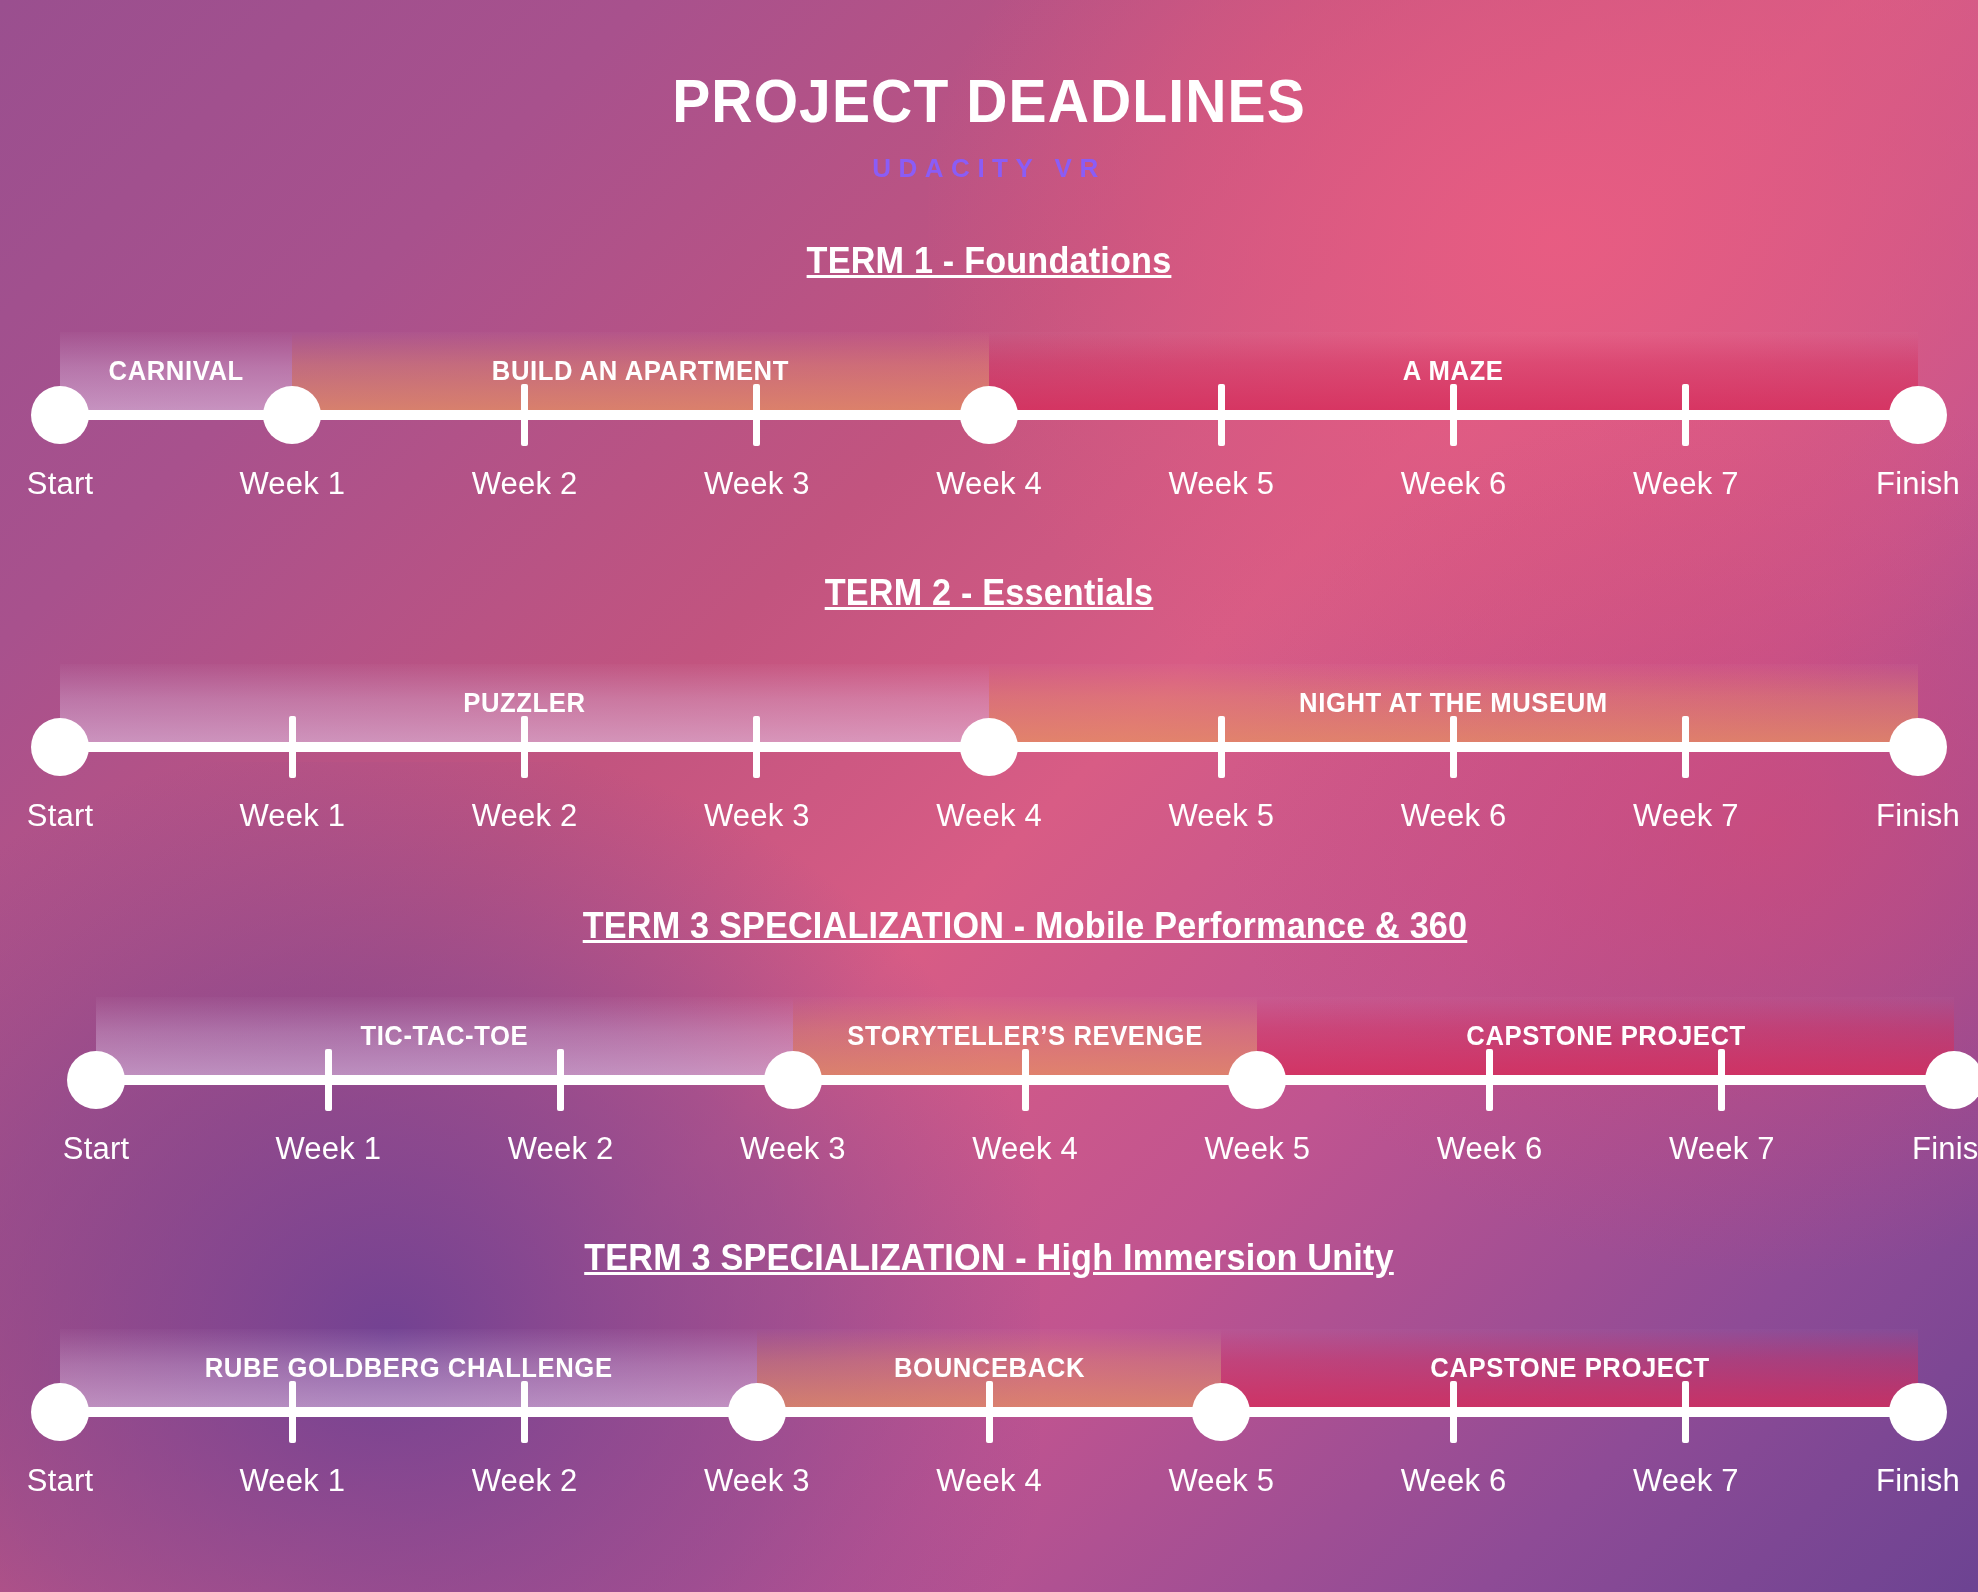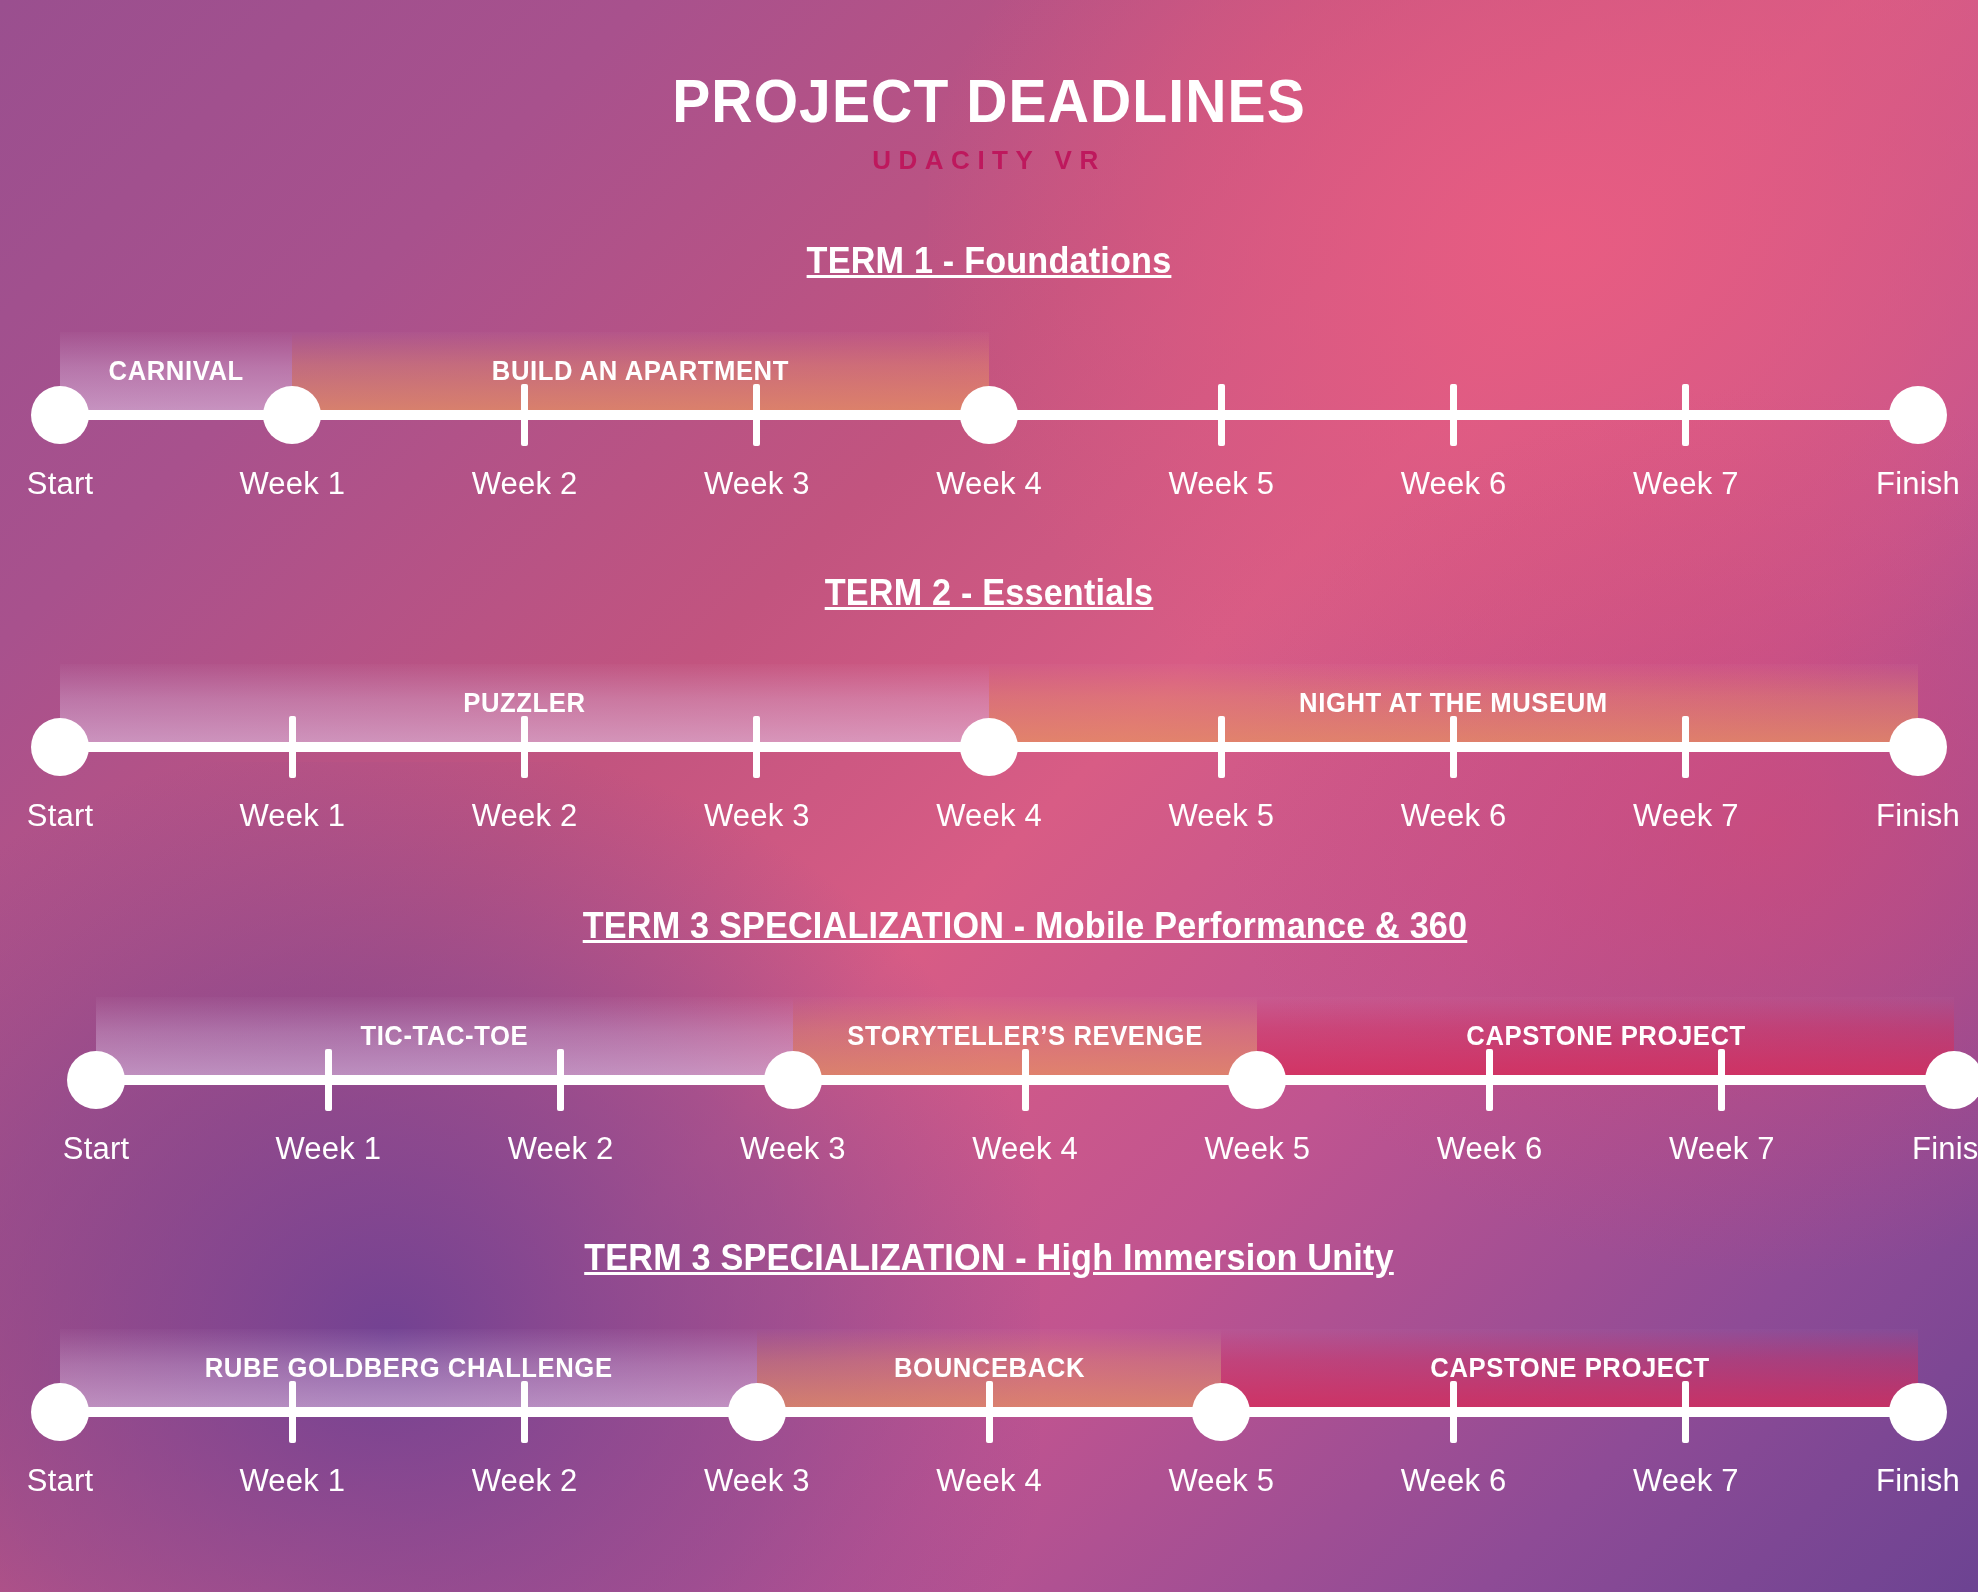--- a/index.html
+++ b/index.html
@@ -64,25 +64,25 @@
   .main-title {
     font-family: "Liberation Sans Narrow", "Liberation Sans", sans-serif;
     font-size: 62px;
     font-weight: 700;
     letter-spacing: 1.2px;
     line-height: 1.05;
     color: #ffffff;
     transform: scaleX(0.92);
   }
   .sub-title {
-    margin-top: 12px;
+    margin-top: 20px;
     font-size: 26px;
     font-weight: 700;
     letter-spacing: 7.5px;
-    color: #be185d;
+    color: #8b5cf6;
   }
 
   
   .term {
     position: absolute;
     left: 0;
     width: 100%;
     text-decoration: underline;
   }
   .term-1 { top: 240px; }
@@ -194,20 +194,23 @@
 
   <div class="term term-1">
     <div class="term-heading">TERM 1 - Foundations</div>
     <div class="timeline">
         <div class="bars">
           <div class="bar fill-lilac" style="left: 0%; width: 12.5%;">
             <span class="bar-label">CARNIVAL</span>
           </div>
           <div class="bar fill-amber" style="left: 12.5%; width: 37.5%;">
             <span class="bar-label">BUILD AN APARTMENT</span>
+          </div>
+          <div class="bar fill-crimson" style="left: 50%; width: 50%;">
+            <span class="bar-label">A MAZE</span>
           </div>
         </div>
         <div class="axis"></div>
         <div class="dot" style="left: 0%;"></div>
         <div class="tick-label" style="left: 0%;">Start</div>
         <div class="dot" style="left: 12.5%;"></div>
         <div class="tick-label" style="left: 12.5%;">Week 1</div>
         <div class="tick" style="left: 25%;"></div>
         <div class="tick-label" style="left: 25%;">Week 2</div>
         <div class="tick" style="left: 37.5%;"></div>

